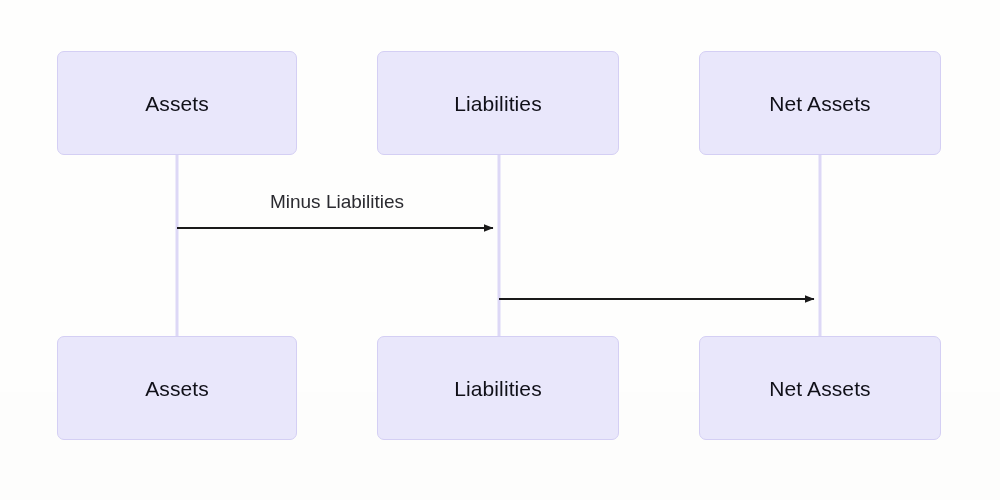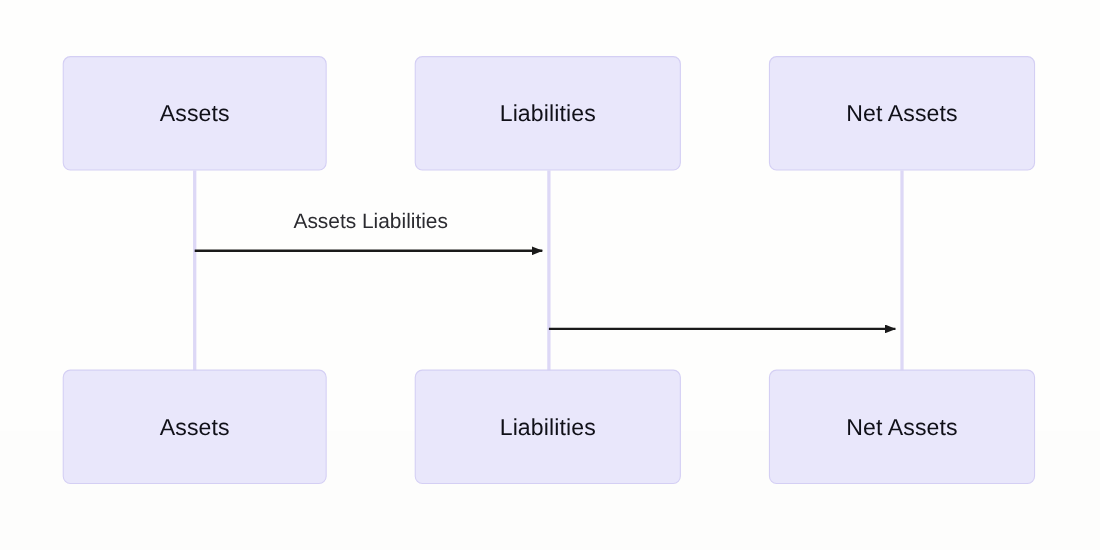--- a/index.html
+++ b/index.html
@@ -111,16 +111,16 @@
   </div>
 
   <div id="node-liabilities-bottom" class="node-box">
     <span class="node-label">Liabilities</span>
   </div>
 
   <div id="node-netassets-bottom" class="node-box">
     <span class="node-label">Net Assets</span>
   </div>
 
-  <div id="edge-label-minus" class="edge-label">Assets Liabilities</div>
+  <div id="edge-label-minus" class="edge-label">Minus Liabilities</div>
 
 
 </div>
 
 </body></html>

